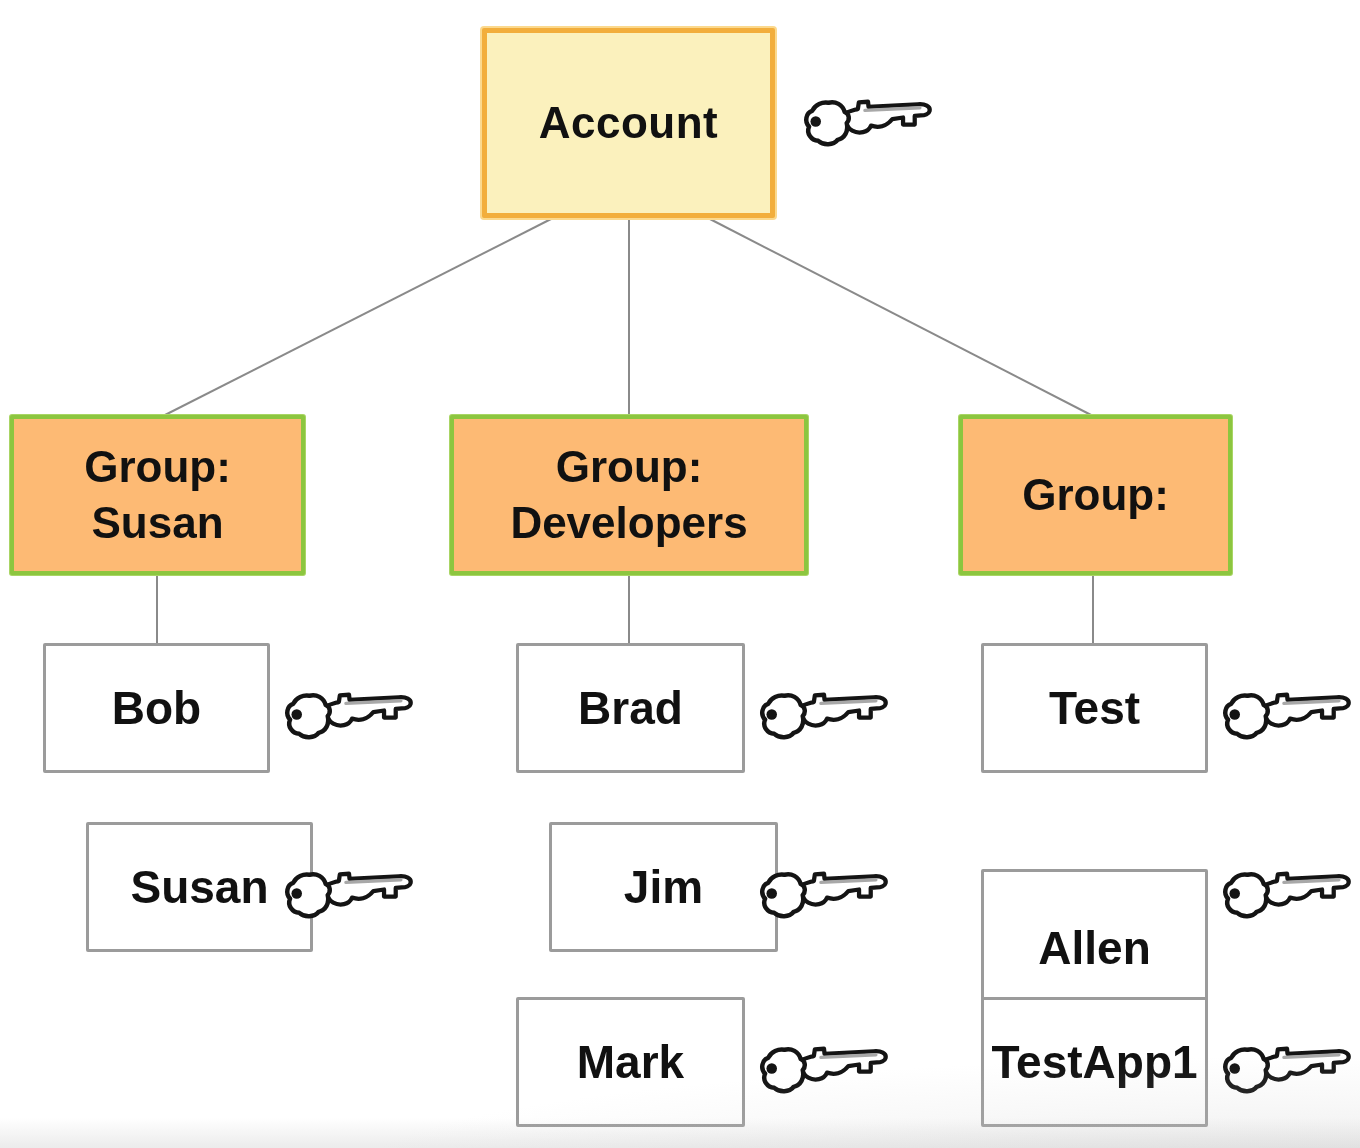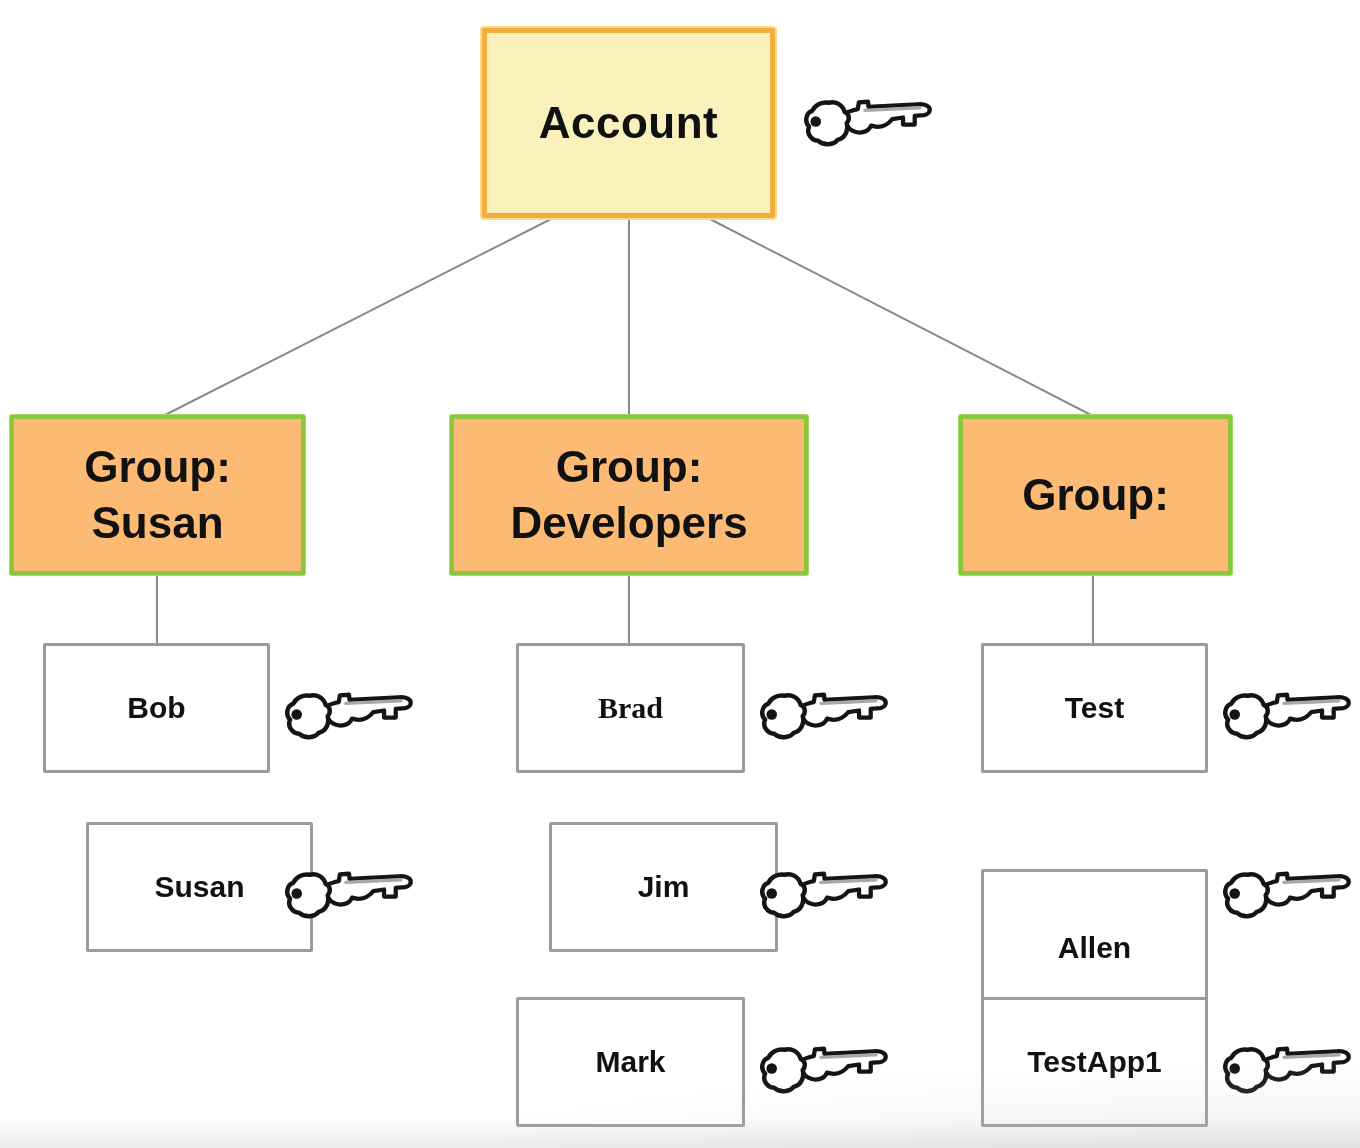--- a/index.html
+++ b/index.html
@@ -47,21 +47,21 @@
   .node.group {
     background: #fdba74;
     border: 4px solid #8CC63F;
     box-shadow: 0 0 0 1px #a9d565;
     font-size: 44px;
     line-height: 1.28;
   }
   .node.user {
     background: #ffffff;
     border: 3px solid #9B9B9B;
-    font-size: 30px;
+    font-size: 46px;
   }
   .key {
     position: absolute;
     width: 132px;
     height: 62px;
   }
   .bottom-fade {
     position: absolute;
     left: 0; right: 0; bottom: 0;
     height: 30px;
@@ -144,21 +144,21 @@
       <use href="#key-glyph"></use>
     </svg>
 
   <div class="node user" style="left:43px; top:822px; width:227px; height:130px;margin-left:43px;">
     <span>Susan</span>
   </div>
   <svg class="key" style="left:282px; top:859px;" viewBox="0 0 130 60">
       <use href="#key-glyph"></use>
     </svg>
 
-  <div class="node user" style="left:516px; top:643px; width:229px; height:130px;font-family:Liberation Serif, serif;">
+  <div class="node user" style="left:516px; top:643px; width:229px; height:130px;">
     <span>Brad</span>
   </div>
   <svg class="key" style="left:757px; top:680px;" viewBox="0 0 130 60">
       <use href="#key-glyph"></use>
     </svg>
 
   <div class="node user" style="left:516px; top:822px; width:229px; height:130px;margin-left:33px;">
     <span>Jim</span>
   </div>
   <svg class="key" style="left:757px; top:859px;" viewBox="0 0 130 60">

